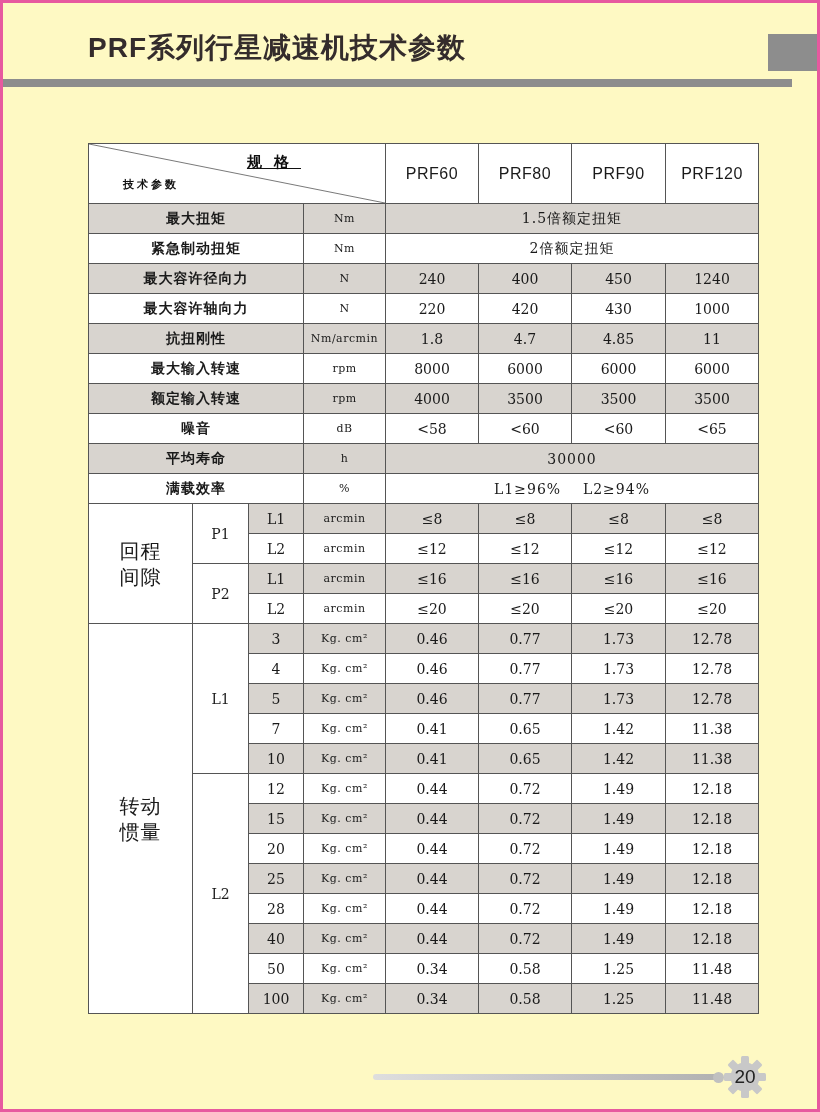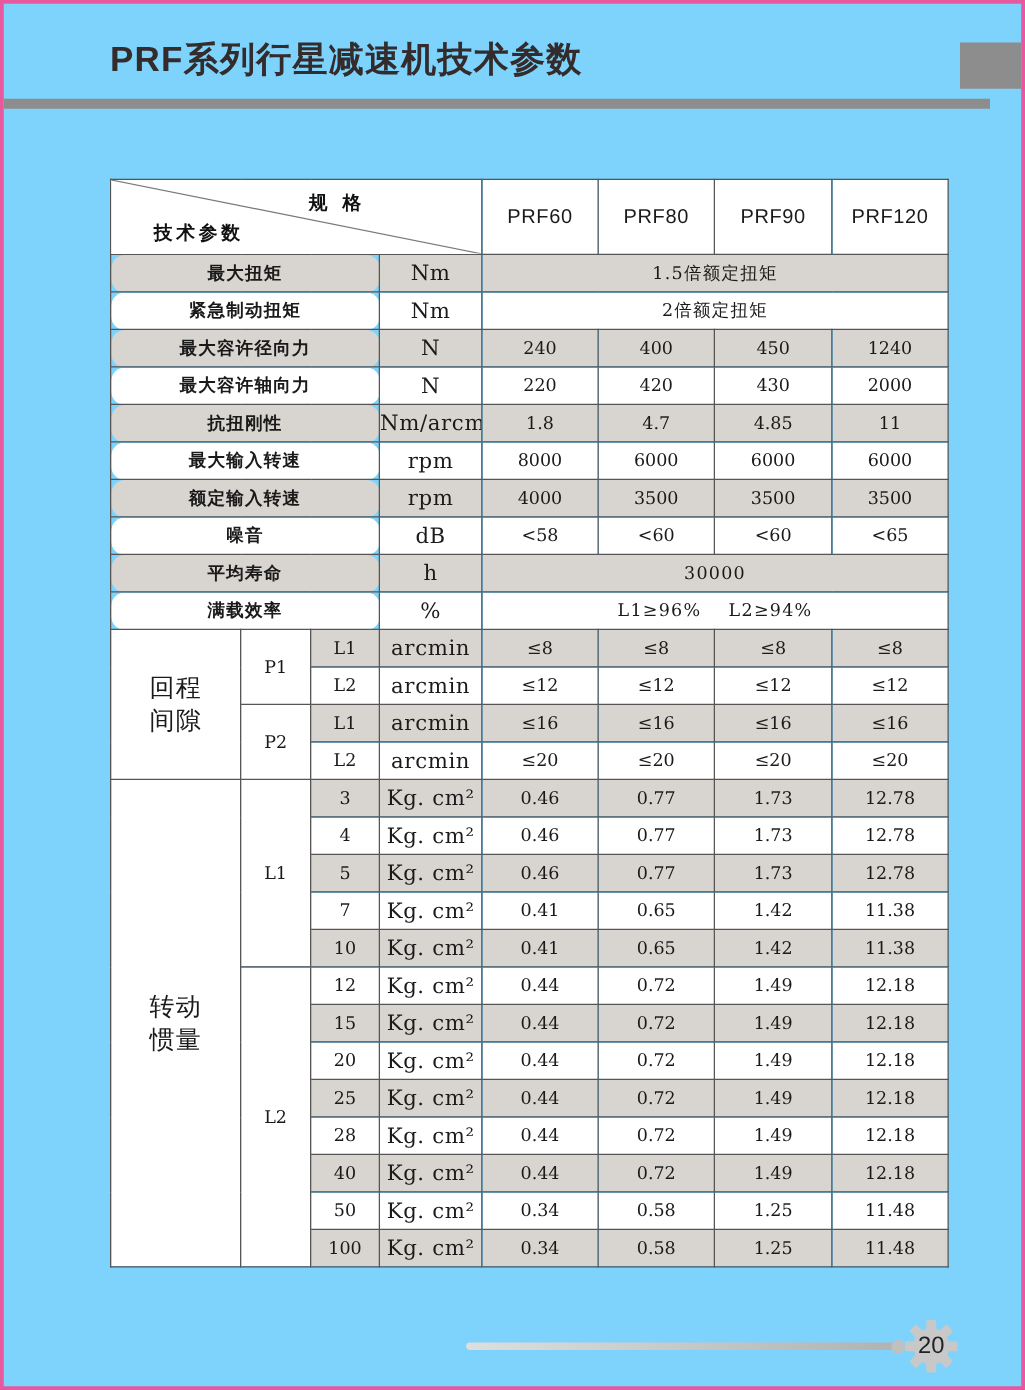--- a/index.html
+++ b/index.html
@@ -1,18 +1,18 @@
 <!DOCTYPE html>
 <html><head>
 <meta charset="utf-8">
 <style>
   * { margin:0; padding:0; box-sizing:border-box; }
   html,body { background:#fff; }
   .page {
-    position:relative; width:820px; height:1112px; background:#7dd3fc;
+    position:relative; width:820px; height:1112px; background:#fef9c3;
     border:3px solid #e7599f; overflow:hidden;
     font-family:"Liberation Sans", sans-serif;
   }
   .page-title {
     position:absolute; left:85px; top:26px;
     font-size:28px; font-weight:bold; color:#342c2c; letter-spacing:1px;
   }
   .title-bar {
     position:absolute; left:0; top:76px; width:789px; height:8px; background:#8d8d8d;
   }
@@ -32,34 +32,34 @@
   thead tr { height:60px; }
   tbody tr { height:30px; }
   tbody tr.g td { background:#d8d4cf; }
   tbody tr.w td { background:#ffffff; }
   td.merge { background:#ffffff !important; }
 
   .corner-cell { position:relative; background:#fff; }
   .corner-cell svg { position:absolute; left:0; top:0; width:100%; height:100%; }
   .corner-spec {
     position:absolute; top:9px; left:158px;
-    font-size:15px; font-weight:bold; color:#111; letter-spacing:12px; white-space:nowrap;
+    font-size:15px; font-weight:bold; color:#111; letter-spacing:12px; white-space:nowrap;text-decoration:underline;
   }
   .corner-param {
     position:absolute; top:33px; left:34px;
-    font-size:15px; font-weight:bold; color:#111; letter-spacing:3px; white-space:nowrap;
+    font-size:11px; font-weight:bold; color:#111; letter-spacing:3px; white-space:nowrap;
   }
   th.model { font-size:16px; font-weight:normal; color:#222; letter-spacing:0.5px; background:#fff; }
 
-  td.lbl  { font-size:14px; font-weight:bold; color:#111; letter-spacing:1px;border-radius:11px; }
+  td.lbl  { font-size:14px; font-weight:bold; color:#111; letter-spacing:1px; }
   td.sec  { font-size:20px; font-weight:normal; color:#111; white-space:pre-line; line-height:26px; letter-spacing:1px; }
   td.grp, td.lvl, td.ratio, td.unit, td.val, td.spanv {
     font-family:"DejaVu Serif", serif; font-size:14px; color:#1c1c1c;
   }
-  td.unit  { font-size:17px; letter-spacing:0.5px; }
+  td.unit  { font-size:11px; letter-spacing:0.5px; }
   td.spanv { white-space:pre; letter-spacing:1px; }
 
   .footer-line {
     position:absolute; left:370px; top:1071px; width:344px; height:6px;
     border-radius:3px; background:linear-gradient(to right,#dedede,#b2b2b2);
   }
   .footer-dot {
     position:absolute; left:710px; top:1069px; width:11px; height:11px;
     border-radius:50%; background:#c0c0c0;
   }
@@ -125,21 +125,21 @@
           <td class="val">400</td>
           <td class="val">450</td>
           <td class="val">1240</td>
         </tr>
         <tr class="w">
           <td class="lbl" colspan="3">最大容许轴向力</td>
           <td class="unit">N</td>
           <td class="val">220</td>
           <td class="val">420</td>
           <td class="val">430</td>
-          <td class="val">2000</td>
+          <td class="val">1000</td>
         </tr>
         <tr class="g">
           <td class="lbl" colspan="3">抗扭刚性</td>
           <td class="unit">Nm/arcmin</td>
           <td class="val">1.8</td>
           <td class="val">4.7</td>
           <td class="val">4.85</td>
           <td class="val">11</td>
         </tr>
         <tr class="w">

